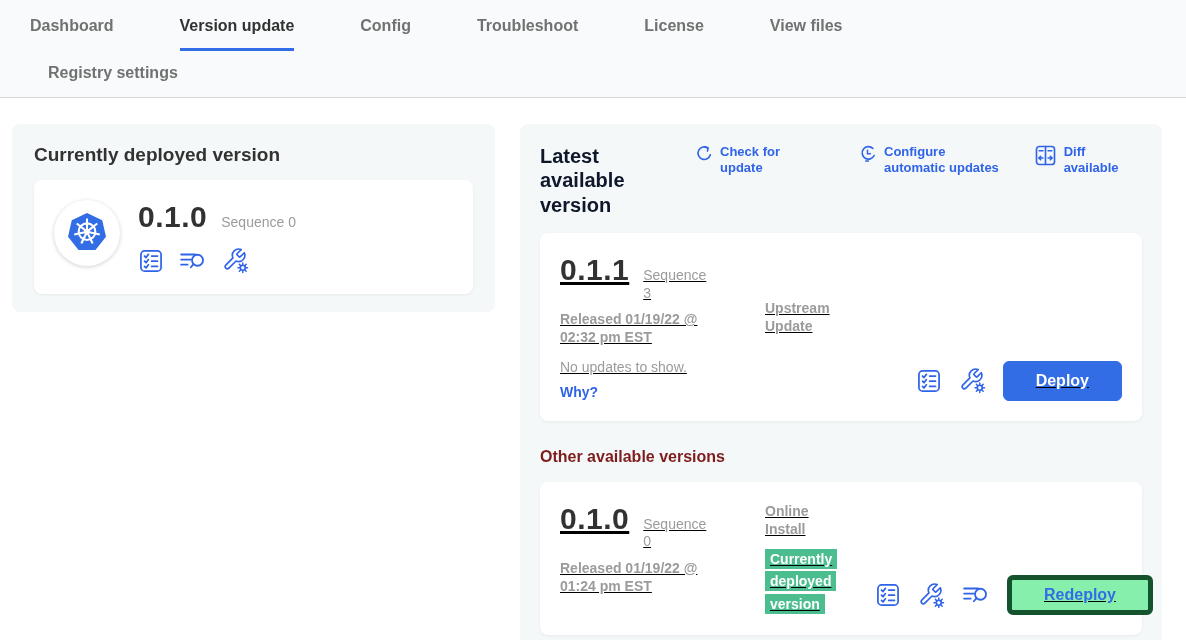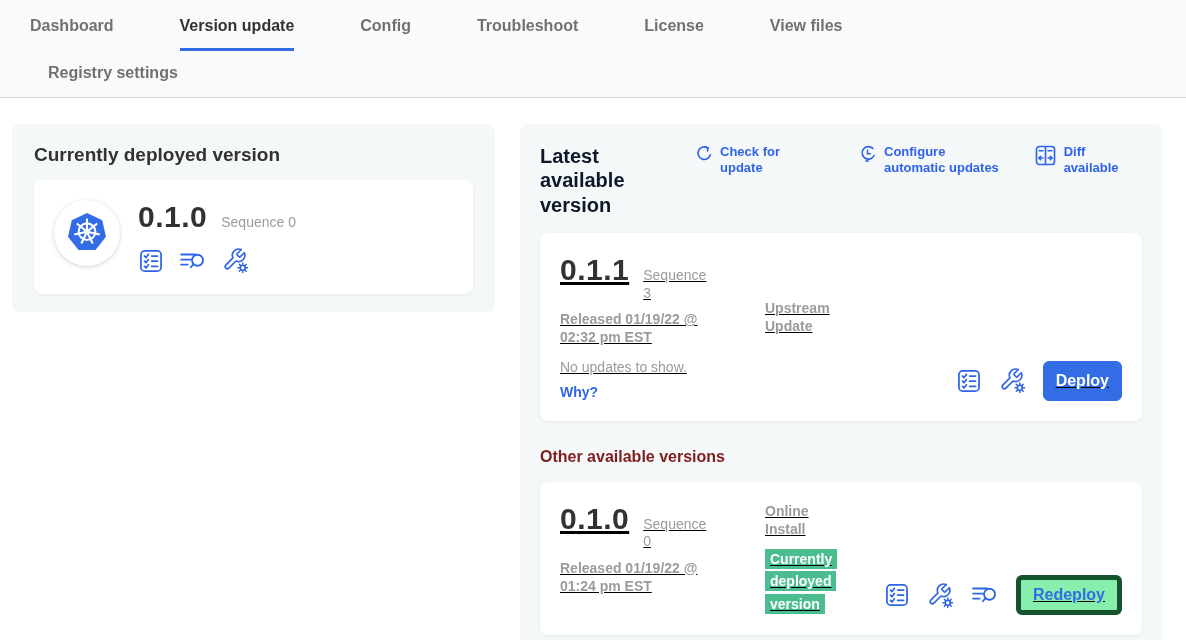--- a/index.html
+++ b/index.html
@@ -53,21 +53,21 @@
   .rc-changes { margin-top:12px; font-size:14px; color:#9b9b9b; }
   .rc-why { margin-top:9px; font-size:14px; font-weight:700; color:#2f63e8; cursor:pointer; display:inline-block; }
   .rc-col2 { width:110px; }
   .rc-source { font-size:14px; font-weight:700; color:#9b9b9b; line-height:1.3; max-width:82px; }
   .rc-col2.shifted { padding-top:46px; }
   .badge-wrap { margin-top:10px; max-width:72px; }
   .badge { display:inline; background:#4cbd8e; color:#ffffff; font-size:14px; font-weight:700;
            line-height:1.6; padding:2px 5px; -webkit-box-decoration-break:clone; box-decoration-break:clone; }
   .rc-actions { display:flex; align-items:center; gap:17px; }
 
-  .btn { font-size:16px; font-weight:700; border-radius:6px; height:40px; padding:0 12px;
+  .btn { font-size:16px; font-weight:700; border-radius:6px; height:40px; padding:0 32px;
          cursor:pointer; font-family:"Liberation Sans", sans-serif; }
   .btn-primary { background:#326de6; color:#ffffff; border:1px solid #326de6; }
   .btn-outline { background:#86efac; color:#326de6; border:5px solid #14532d; }
 
   .other-title { margin:27px 0 0 0; font-size:16px; font-weight:700; color:#7f1d1d; }
 
   svg.ic { display:block; }
 </style>
 </head>
 <body>

